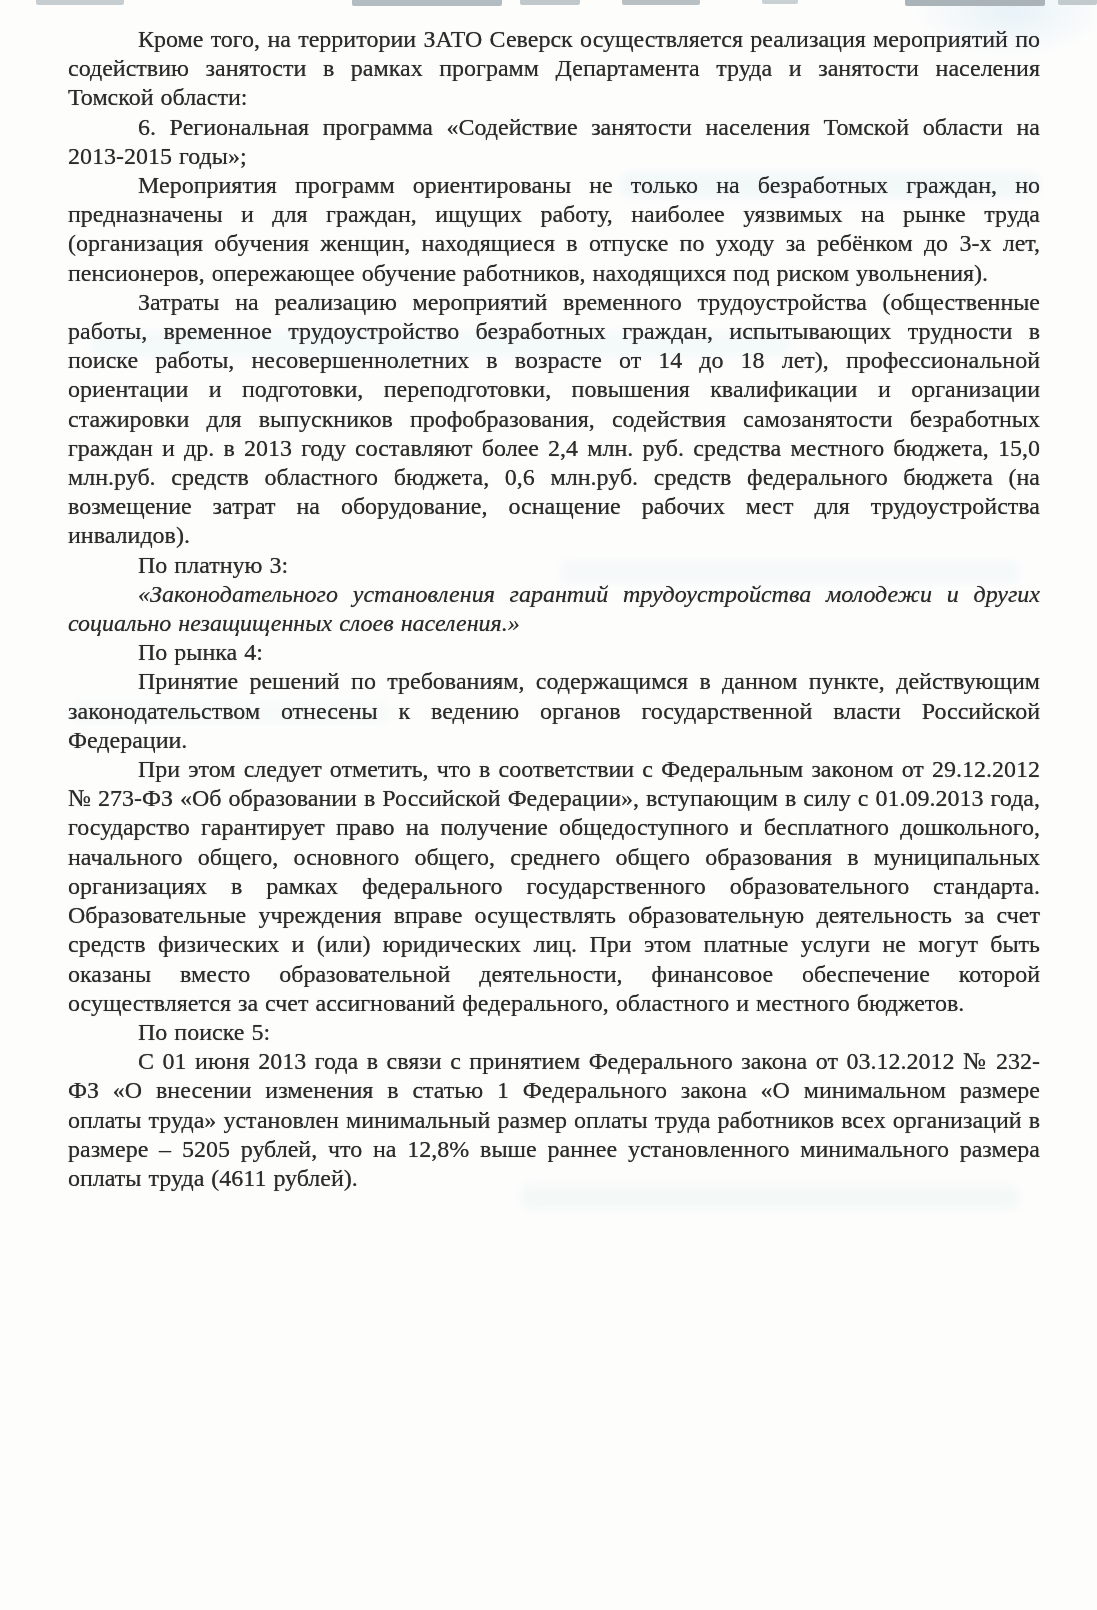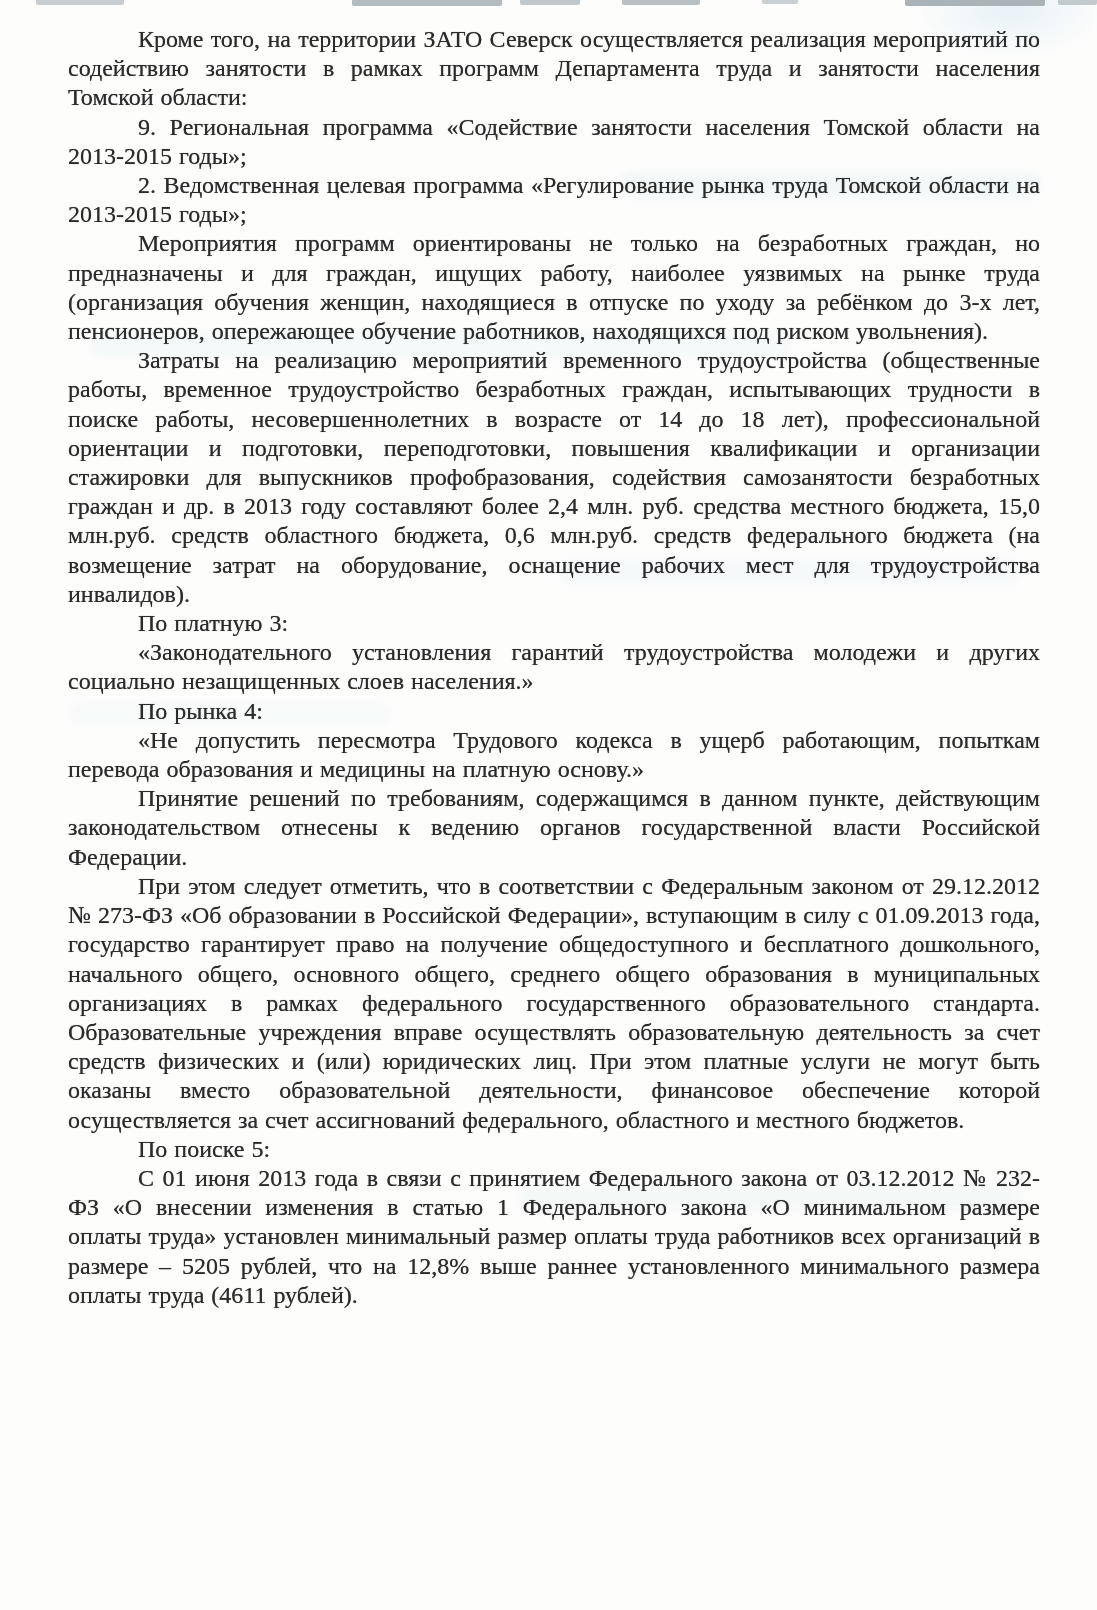--- a/index.html
+++ b/index.html
@@ -49,20 +49,21 @@
     line-height: 29.2px;
     text-shadow: 0 0 0.7px rgba(43,43,43,0.75);
   }
   .para {
     margin: 0;
     text-align: justify;
     text-indent: 70px;
     word-spacing: 1px;
   }
   .quote {
+    font-style: italic;
   }
 </style>
 </head>
 <body>
 
 <div class="page">
 
   <div class="edge e1"></div>
   <div class="edge e2"></div>
   <div class="edge e3"></div>
@@ -72,27 +73,25 @@
   <div class="edge e7"></div>
 
   <div class="tint t1"></div>
   <div class="tint t2"></div>
   <div class="tint t3"></div>
   <div class="tint t4"></div>
   <div class="tint t5"></div>
 
   <div class="text">
     <p class="para">Кроме того, на территории ЗАТО Северск осуществляется реализация мероприятий по содействию занятости в рамках программ Департамента труда и занятости населения Томской области:</p>
-    <p class="para">9. Региональная программа «Содействие занятости населения Томской области на 2013-2015 годы»;</p>
-    <p class="para">2. Ведомственная целевая программа «Регулирование рынка труда Томской области на 2013-2015 годы»;</p>
+    <p class="para">6. Региональная программа «Содействие занятости населения Томской области на 2013-2015 годы»;</p>
     <p class="para">Мероприятия программ ориентированы не только на безработных граждан, но предназначены и для граждан, ищущих работу, наиболее уязвимых на рынке труда (организация обучения женщин, находящиеся в отпуске по уходу за ребёнком до 3-х лет, пенсионеров, опережающее обучение работников, находящихся под риском увольнения).</p>
     <p class="para">Затраты на реализацию мероприятий временного трудоустройства (общественные работы, временное трудоустройство безработных граждан, испытывающих трудности в поиске работы, несовершеннолетних в возрасте от 14 до 18 лет), профессиональной ориентации и подготовки, переподготовки, повышения квалификации и организации стажировки для выпускников профобразования, содействия самозанятости безработных граждан и др. в 2013 году составляют более 2,4 млн. руб. средства местного бюджета, 15,0 млн.руб. средств областного бюджета, 0,6 млн.руб. средств федерального бюджета (на возмещение затрат на оборудование, оснащение рабочих мест для трудоустройства инвалидов).</p>
     <p class="para">По платную 3:</p>
     <p class="para quote">«Законодательного установления гарантий трудоустройства молодежи и других социально незащищенных слоев населения.»</p>
     <p class="para">По рынка 4:</p>
-    <p class="para quote">«Не допустить пересмотра Трудового кодекса в ущерб работающим, попыткам перевода образования и медицины на платную основу.»</p>
     <p class="para">Принятие решений по требованиям, содержащимся в данном пункте, действующим законодательством отнесены к ведению органов государственной власти Российской Федерации.</p>
     <p class="para">При этом следует отметить, что в соответствии с Федеральным законом от 29.12.2012 № 273-ФЗ «Об образовании в Российской Федерации», вступающим в силу с 01.09.2013 года, государство гарантирует право на получение общедоступного и бесплатного дошкольного, начального общего, основного общего, среднего общего образования в муниципальных организациях в рамках федерального государственного образовательного стандарта. Образовательные учреждения вправе осуществлять образовательную деятельность за счет средств физических и (или) юридических лиц. При этом платные услуги не могут быть оказаны вместо образовательной деятельности, финансовое обеспечение которой осуществляется за счет ассигнований федерального, областного и местного бюджетов.</p>
     <p class="para">По поиске 5:</p>
     <p class="para">С 01 июня 2013 года в связи с принятием Федерального закона от 03.12.2012 № 232-ФЗ «О внесении изменения в статью 1 Федерального закона «О минимальном размере оплаты труда» установлен минимальный размер оплаты труда работников всех организаций в размере – 5205 рублей, что на 12,8% выше раннее установленного минимального размера оплаты труда (4611 рублей).</p>
   </div>
 
 </div>
 
 </body></html>

